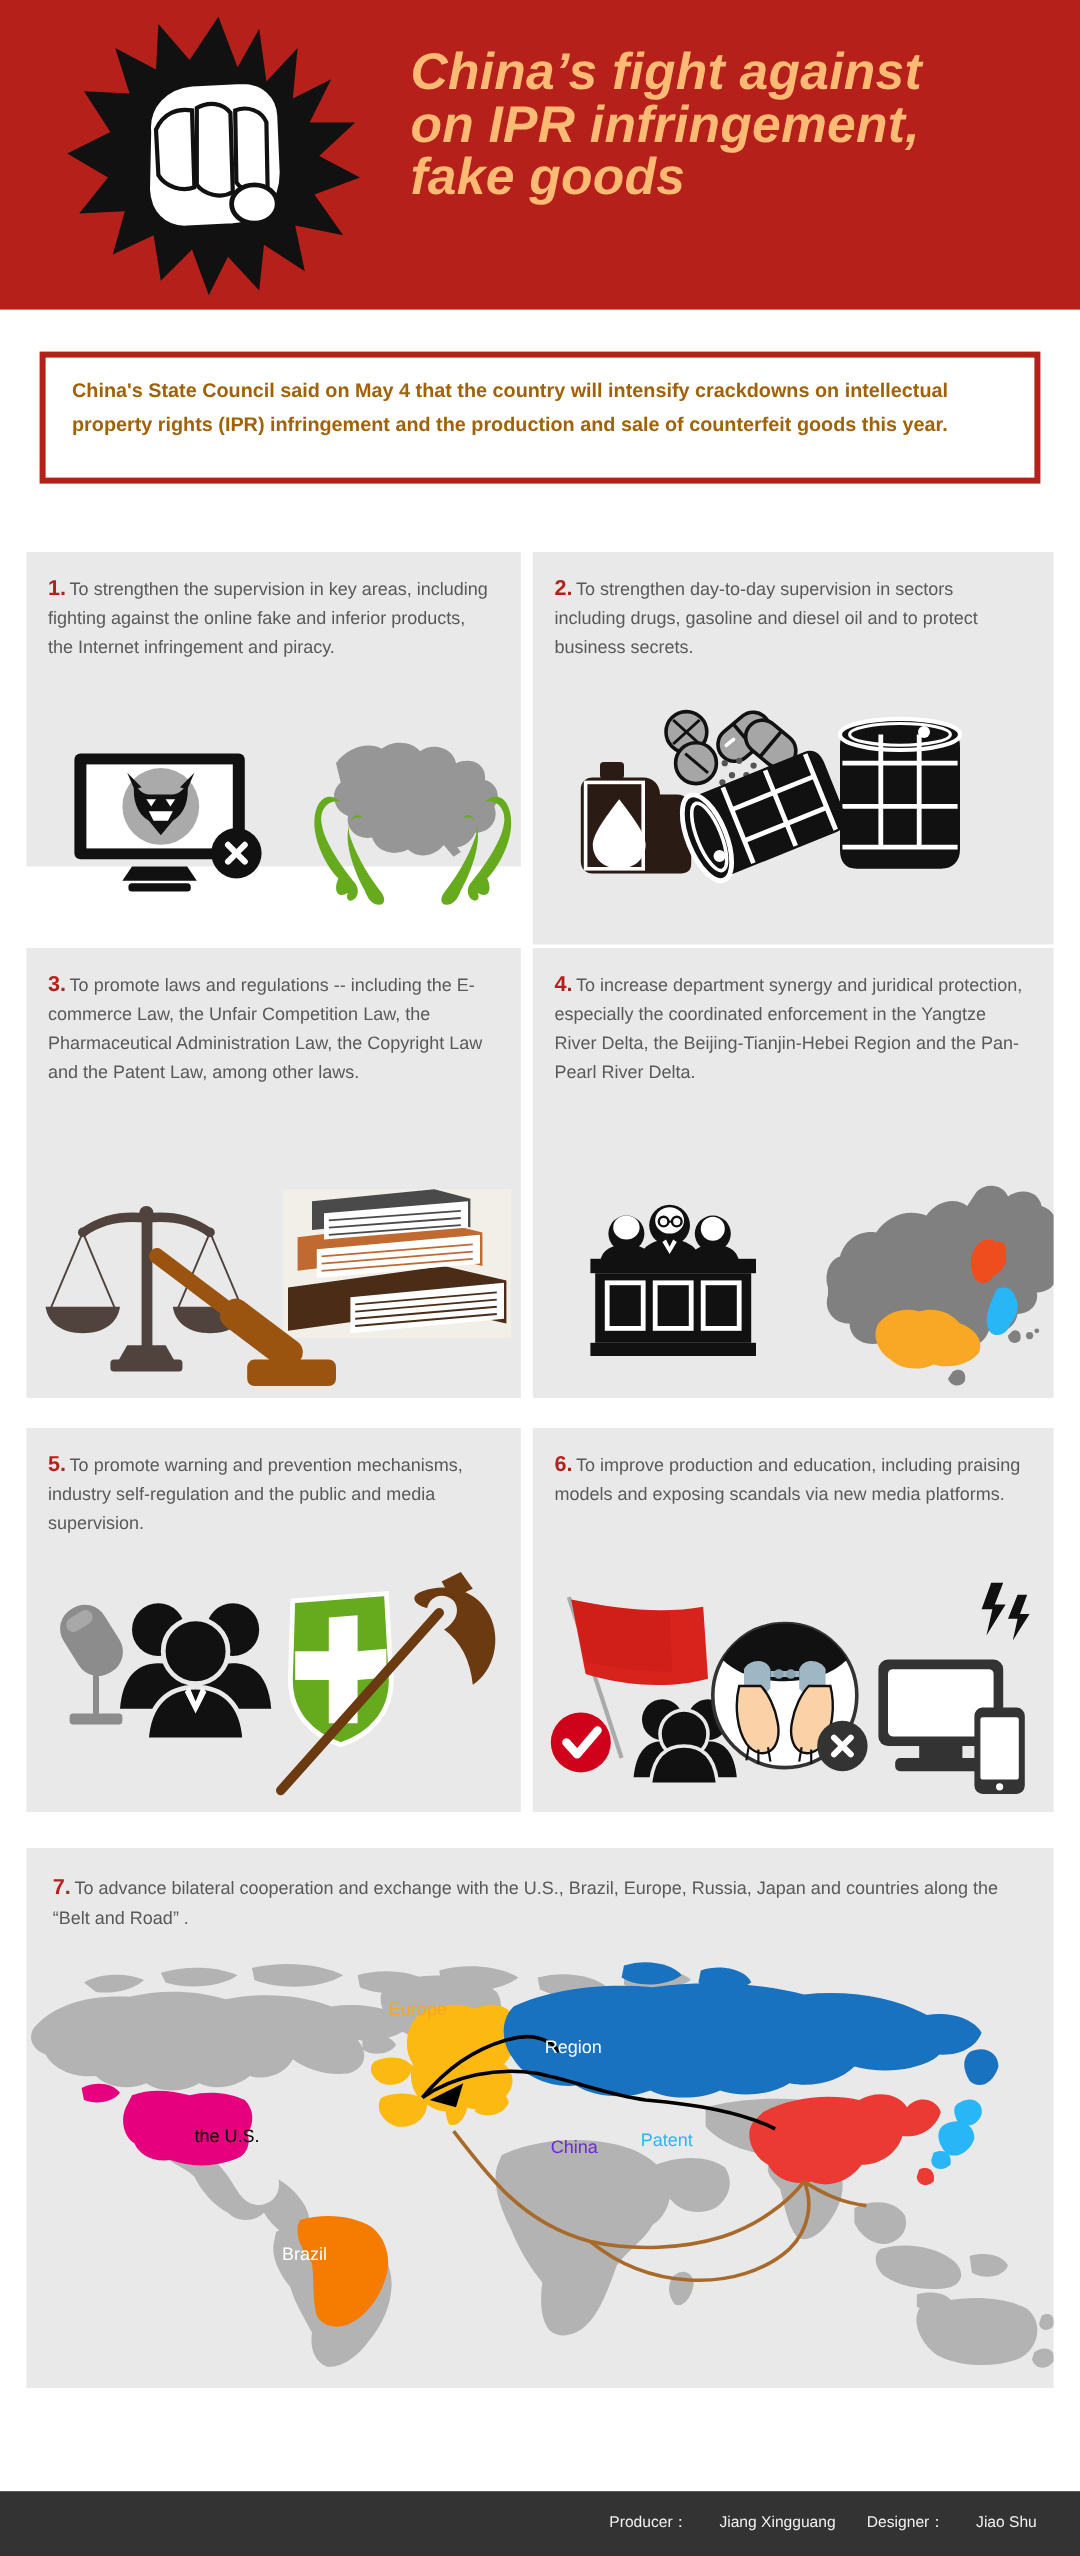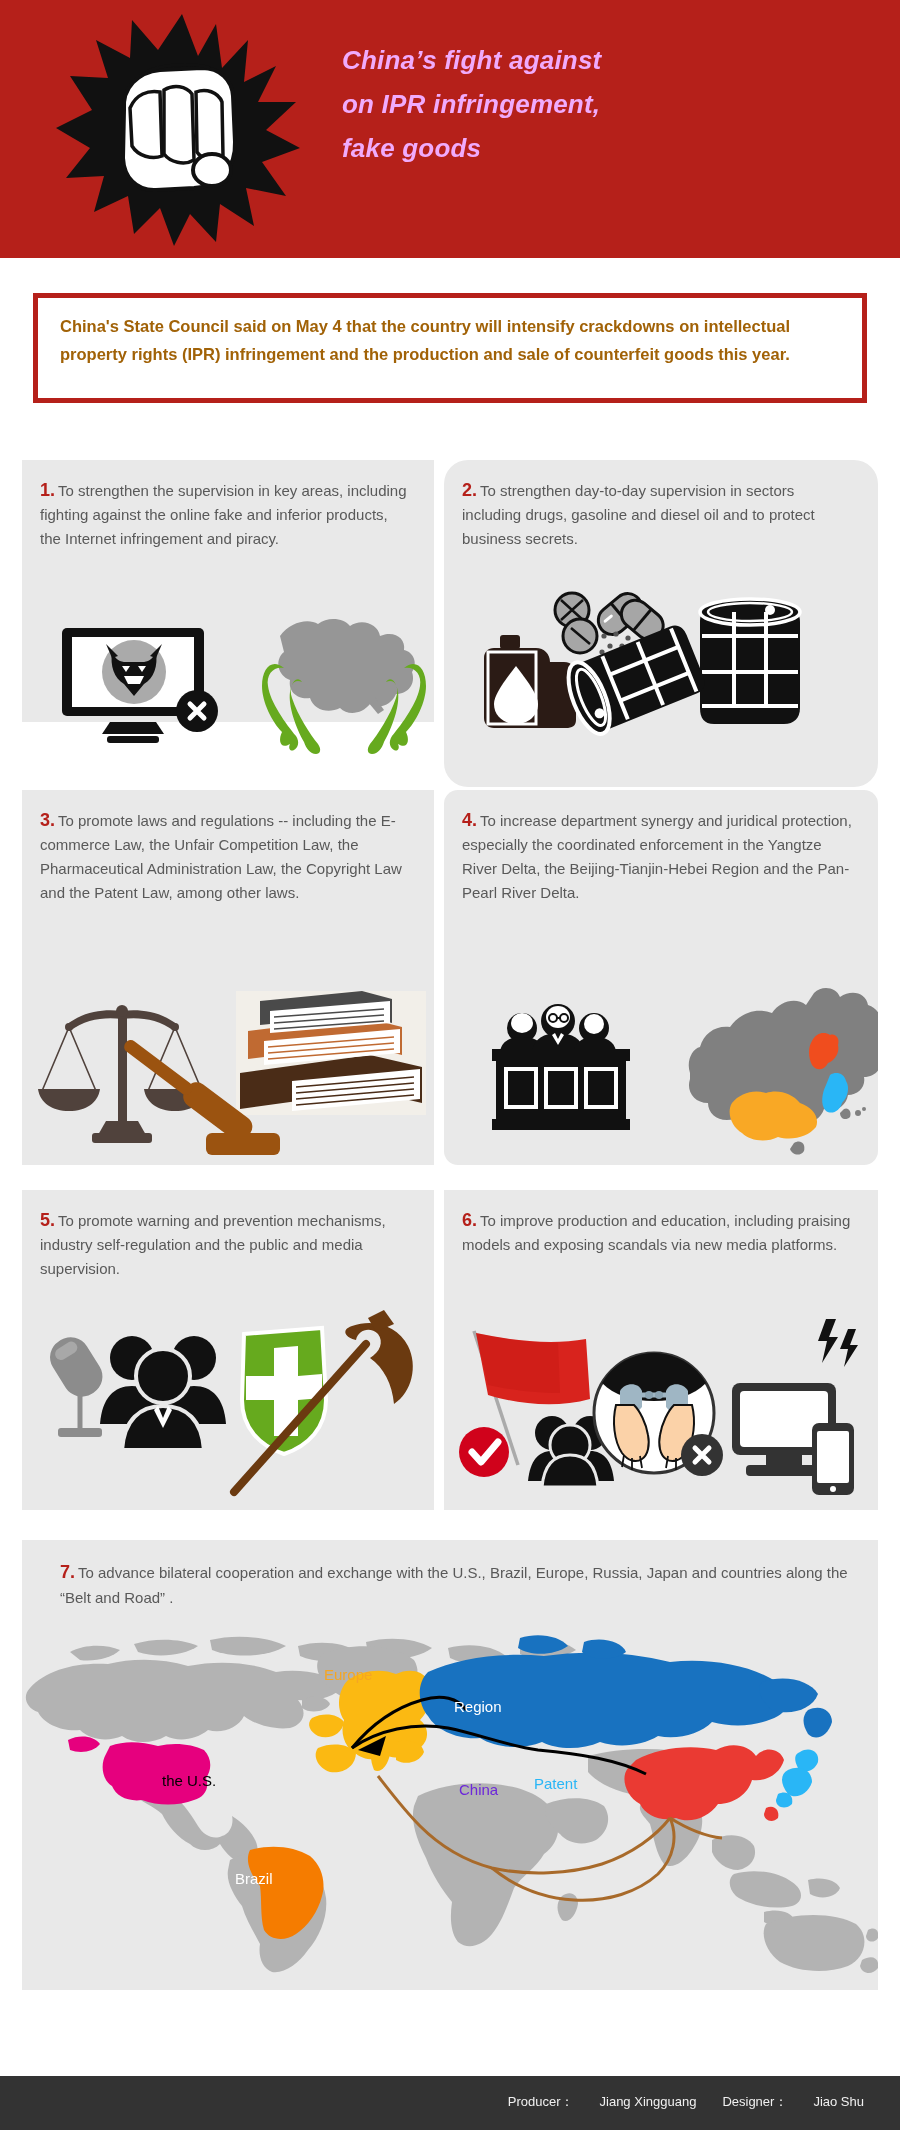--- a/index.html
+++ b/index.html
@@ -29,24 +29,24 @@
     left: 52px;
     top: 10px;
     width: 260px;
     height: 240px;
   }
   .header-title {
     position: absolute;
     left: 342px;
     top: 38px;
     width: 520px;
-    color: #f0abfc;
+    color: #fdba74;
     font-weight: bold;
     font-style: italic;
-    font-size: 26px;
+    font-size: 43px;
     line-height: 44px;
     letter-spacing: 0.2px;
   }
   .header-title div { white-space: nowrap; }
 
   
   .quote-box {
     position: absolute;
     left: 33px;
     top: 293px;
@@ -85,21 +85,20 @@
   .art-svg { display: block; }
 
   
   .card7 {
     position: absolute;
     left: 22px;
     top: 1540px;
     width: 856px;
     height: 450px;
     background: #e9e9e9;
-    padding-left: 16px;
   }
   .card7 .card-text {
     padding: 20px 30px 0 22px;
     font-size: 15px;
     line-height: 25px;
   }
   .map-holder {
     position: absolute;
     left: 0;
     top: 84px;
@@ -197,21 +196,21 @@
           <path fill="#969696" d="M352,96 L362,110 L356,114 L346,102 Z"></path>
           <path fill="#66aa1e" d="M262,68 C252,66 244,74 246,86 C248,102 264,124 274,136 C278,142 276,148 272,150 C268,152 266,148 268,144 C258,150 256,140 260,132 C250,122 240,102 240,86 C240,68 250,58 262,68 Z"></path>
           <path fill="#66aa1e" d="M280,82 C272,78 266,86 270,98 C276,116 288,134 296,144 C300,150 298,154 294,154 C288,154 284,148 282,142 C274,128 266,106 268,92 C270,80 276,76 280,82 Z"></path>
           <path fill="#66aa1e" d="M382,68 C392,66 400,74 398,86 C396,102 380,124 370,136 C366,142 368,148 372,150 C376,152 378,148 376,144 C386,150 388,140 384,132 C394,122 404,102 404,86 C404,68 394,58 382,68 Z"></path>
           <path fill="#66aa1e" d="M364,82 C372,78 378,86 374,98 C368,116 356,134 348,144 C344,150 346,154 350,154 C356,154 360,148 362,142 C370,128 378,106 376,92 C374,80 368,76 364,82 Z"></path>
         </g>
       </svg>
     </div>
   </div>
 
-  <div class="card" style="left:444px; top:460px; width:434px; height:327px;border-radius:24px;">
+  <div class="card" style="left:444px; top:460px; width:434px; height:327px;">
     <div class="card-text">
       <span class="card-num">2.</span><span class="card-body">To strengthen day-to-day supervision in sectors including drugs, gasoline and diesel oil and to protect business secrets.</span>
     </div>
     <div style="position:absolute; left:0; top:128px; width:434px; height:175px;">
       <svg viewBox="0 0 434 175" width="434" height="175" class="art-svg">
 
         <g>
           <rect x="56" y="47" width="20" height="14" rx="3" fill="#2b1b15"></rect>
           <path fill="#2b1b15" d="M50,60 L92,60 C100,60 106,66 106,74 L120,74 C128,74 132,80 132,88 L132,132 C132,138 128,140 122,140 L50,140 C44,140 40,136 40,130 L40,70 C40,64 44,60 50,60 Z"></path>
           <rect x="44" y="64" width="48" height="72" fill="none" stroke="#ffffff" stroke-width="3"></rect>
@@ -311,21 +310,21 @@
           <g transform="rotate(37 186 118)">
             <rect x="160" y="106" width="78" height="26" rx="11" fill="#9b5310"></rect>
             <rect x="84" y="113" width="82" height="13" rx="6" fill="#9b5310"></rect>
           </g>
           <rect x="184" y="148" width="74" height="22" rx="6" fill="#9b5310"></rect>
         </g>
       </svg>
     </div>
   </div>
 
-  <div class="card" style="left:444px; top:790px; width:434px; height:375px;border-radius:14px;">
+  <div class="card" style="left:444px; top:790px; width:434px; height:375px;">
     <div class="card-text">
       <span class="card-num">4.</span><span class="card-body">To increase department synergy and juridical protection, especially the coordinated enforcement in the Yangtze River Delta, the Beijing-Tianjin-Hebei Region and the Pan-Pearl River Delta.</span>
     </div>
     <div style="position:absolute; left:0; top:185px; width:434px; height:190px;">
       <svg viewBox="0 0 434 190" width="434" height="190" class="art-svg">
 
         <g>
 
           <circle cx="78" cy="53" r="15" fill="#111111"></circle>
           <ellipse cx="78" cy="48" rx="11" ry="10" fill="#ffffff"></ellipse>

